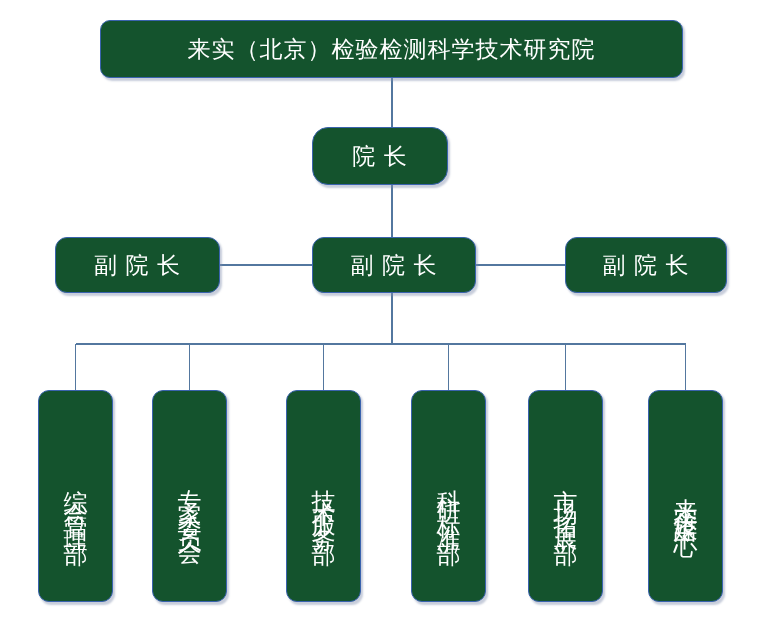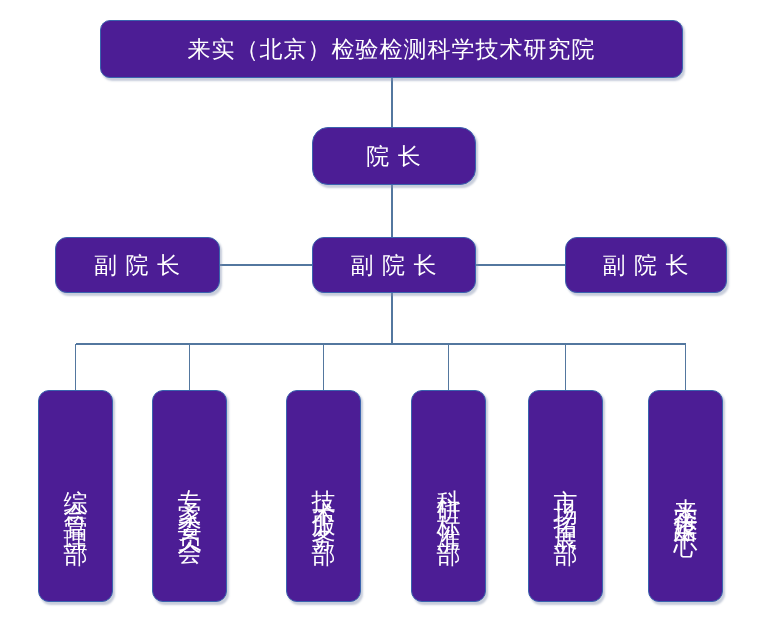--- a/index.html
+++ b/index.html
@@ -10,21 +10,21 @@
   }
   #canvas {
     position: relative;
     width: 768px;
     height: 630px;
     background: #ffffff;
     overflow: hidden;
   }
   .box {
     position: absolute;
-    background: #4c1d95;
+    background: #14532d;
     border: 1.5px solid #3A63AE;
     border-radius: 10px;
     box-shadow: 2px 2.5px 2px rgba(130,145,175,0.45);
     color: #ffffff;
     display: flex;
     align-items: center;
     justify-content: center;
     box-sizing: border-box;
     text-align: center;
   }
@@ -44,21 +44,21 @@
 
   .line {
     position: absolute;
     background: #53779F;
   }
   .vline { width: 1.5px; }
   .hline { height: 1.5px; }
 
   
   #box-root      { left: 100px; top: 20px;  width: 583px; height: 58px; }
-  #box-president { left: 312px; top: 127px; width: 164px; height: 58px; border-radius: 16px; }
+  #box-president { left: 312px; top: 127px; width: 136px; height: 58px; border-radius: 16px; }
   #box-vp-left   { left: 55px;  top: 237px; width: 165px; height: 56px; border-radius: 12px; }
   #box-vp-mid    { left: 312px; top: 237px; width: 164px; height: 56px; border-radius: 12px; }
   #box-vp-right  { left: 565px; top: 237px; width: 162px; height: 56px; border-radius: 12px; }
 
   .dept { top: 390px; width: 75px; height: 212px; border-radius: 11px; }
   #dept-0 { left: 38px;  }
   #dept-1 { left: 152px; }
   #dept-2 { left: 286px; }
   #dept-3 { left: 411px; }
   #dept-4 { left: 528px; }

